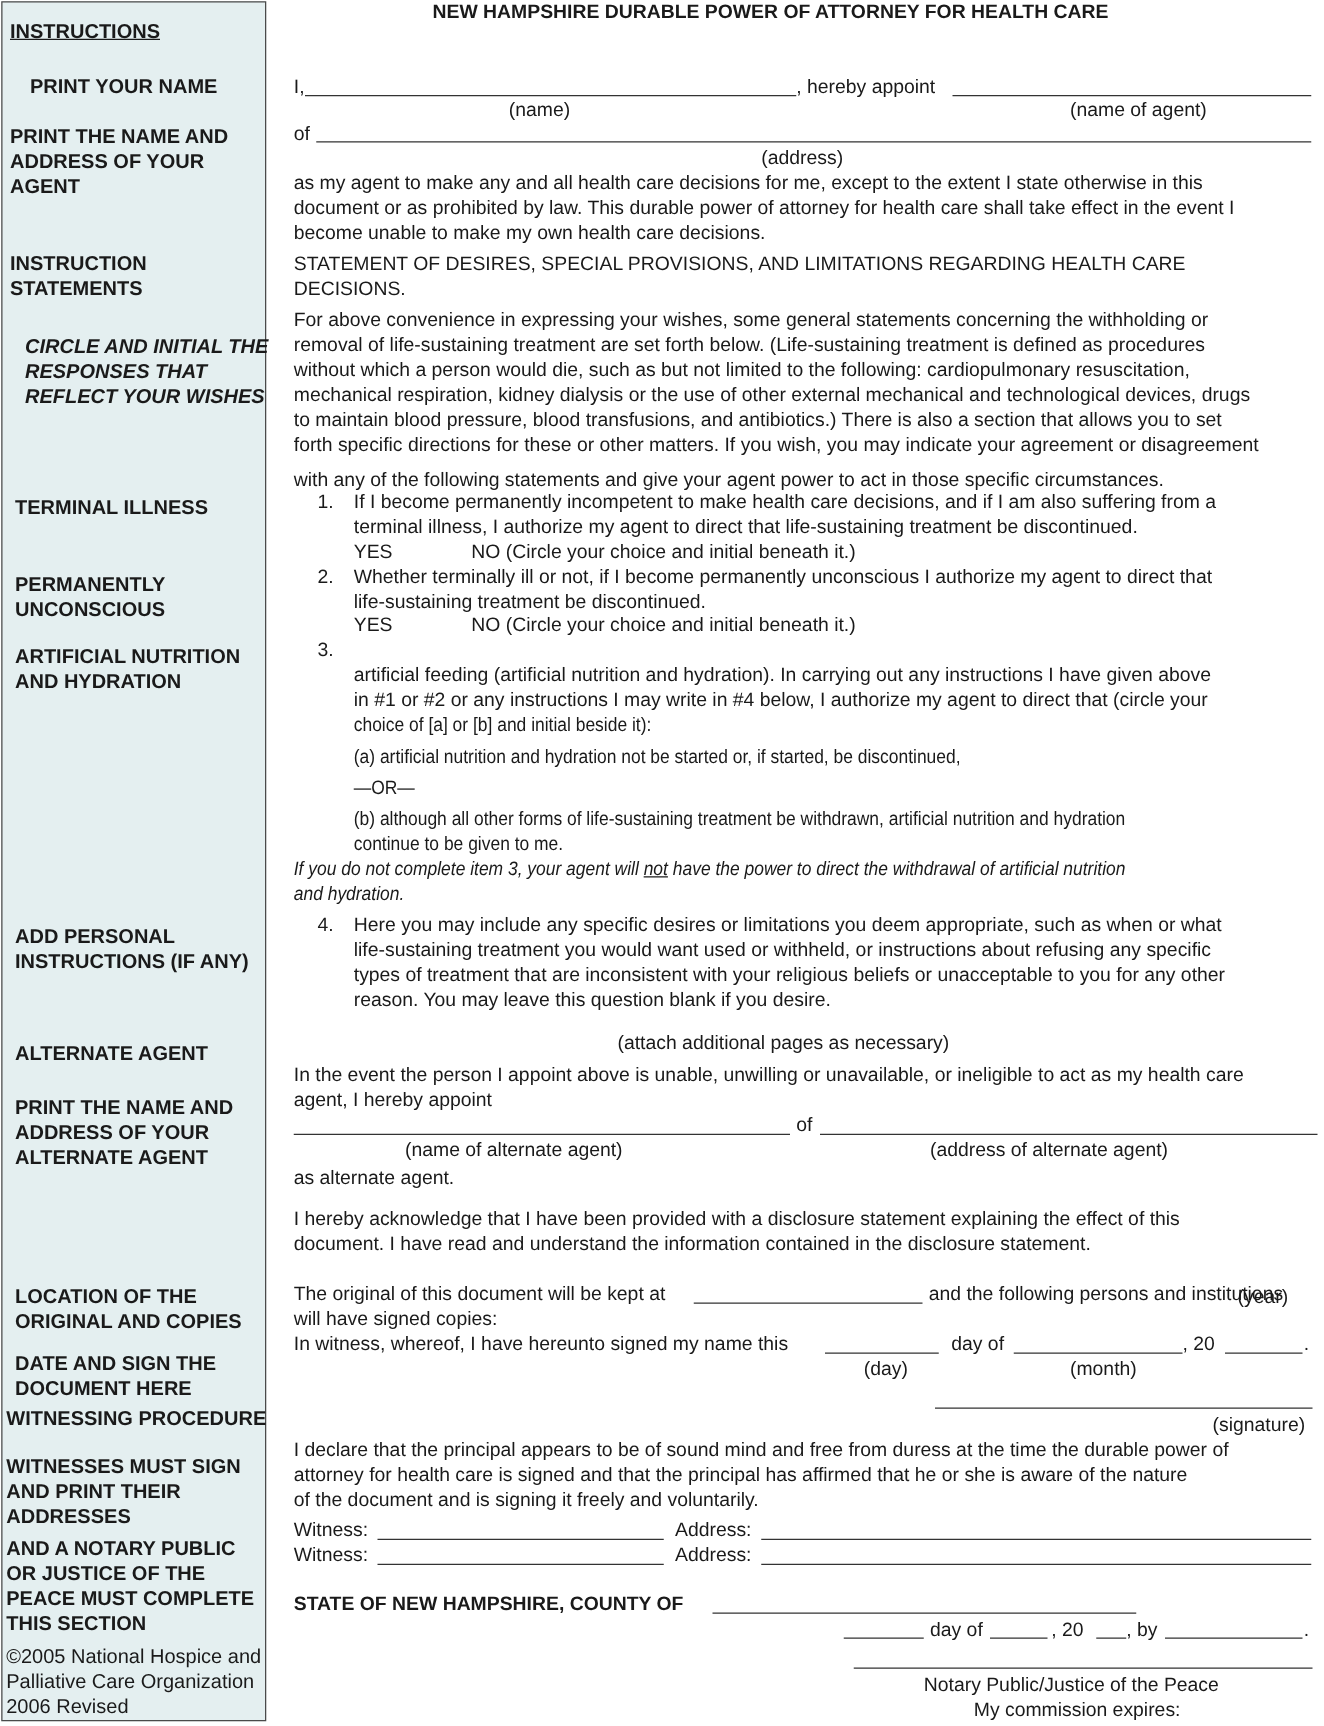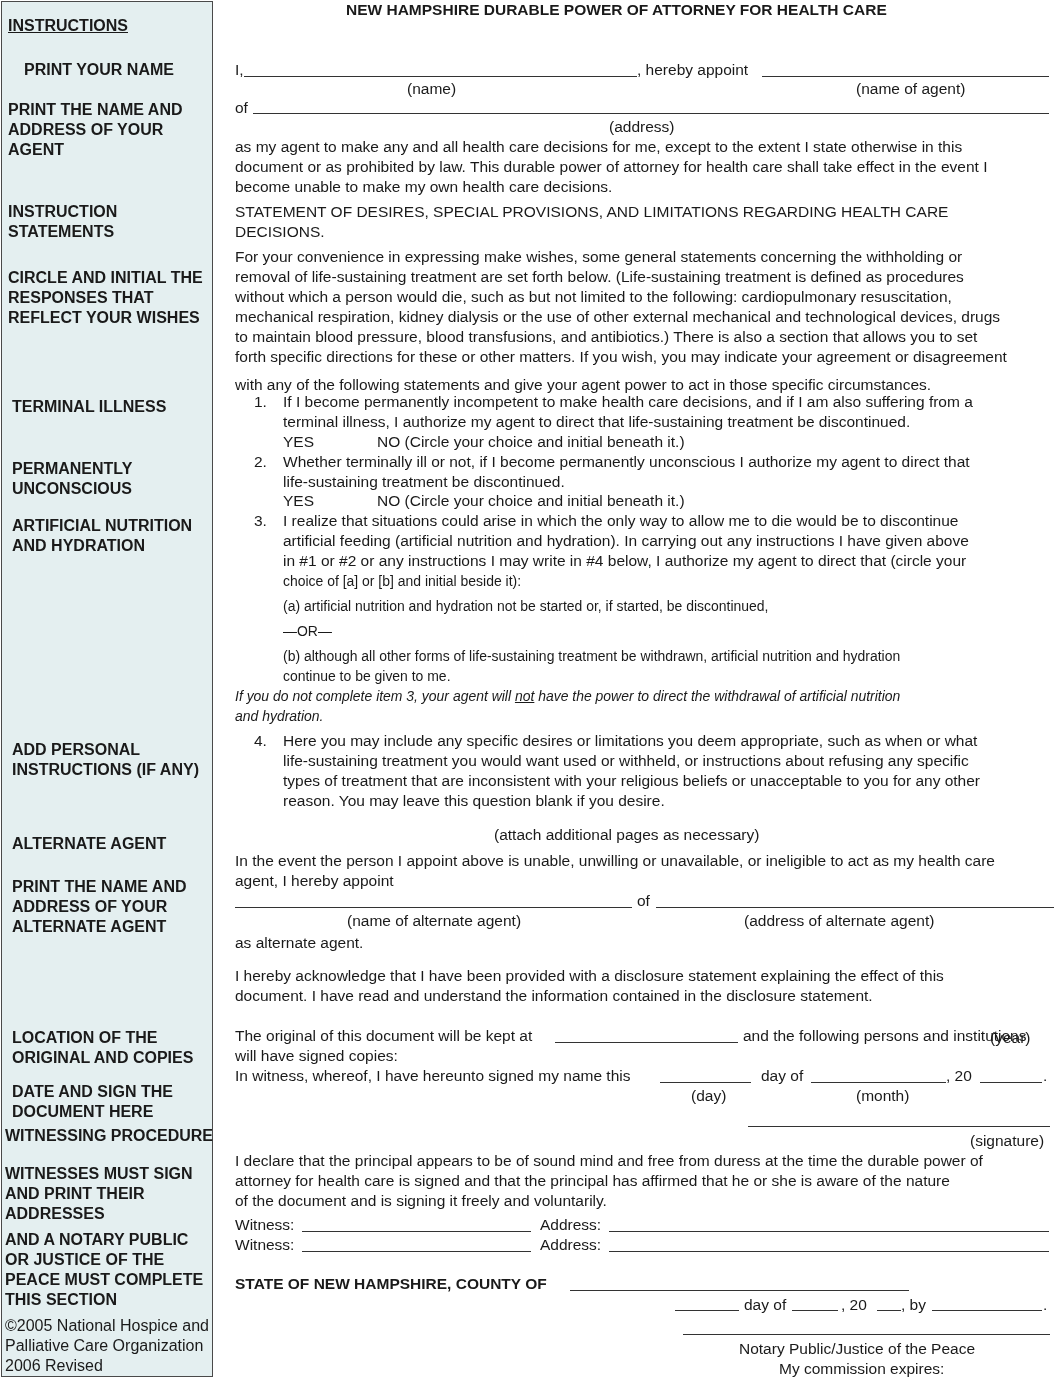--- a/index.html
+++ b/index.html
@@ -30,21 +30,21 @@
     </div>
     <div class="sb" style="left: 8px; top: 100px;">
       <div>PRINT THE NAME AND</div>
       <div>ADDRESS OF YOUR</div>
       <div>AGENT</div>
     </div>
     <div class="sb" style="left: 8px; top: 202px;">
       <div>INSTRUCTION</div>
       <div>STATEMENTS</div>
     </div>
-    <div class="sb" style="left: 8px; top: 268px;">
+    <div class="sb" style="left: 20px; top: 268px; font-style: italic;">
       <div>CIRCLE AND INITIAL THE</div>
       <div>RESPONSES THAT</div>
       <div>REFLECT YOUR WISHES</div>
     </div>
     <div class="sb" style="left: 12px; top: 397px;">
       <div>TERMINAL ILLNESS</div>
     </div>
     <div class="sb" style="left: 12px; top: 459px;">
       <div>PERMANENTLY</div>
       <div>UNCONSCIOUS</div>
@@ -106,21 +106,21 @@
   <div class="t" style="left:235px; top:98px;">of</div>
   <div class="line" style="left:253px; top:113px; width:796px;"></div>
   <div class="lbl" style="left:609px; top:117px;">(address)</div>
   <div class="t" style="left:235px; top:137px;">as my agent to make any and all health care decisions for me, except to the extent I state otherwise in this</div>
   <div class="t" style="left:235px; top:157px;">document or as prohibited by law. This durable power of attorney for health care shall take effect in the event I</div>
   <div class="t" style="left:235px; top:177px;">become unable to make my own health care decisions.</div>
 
   <div class="t" style="left:235px; top:202px;">STATEMENT OF DESIRES, SPECIAL PROVISIONS, AND LIMITATIONS REGARDING HEALTH CARE</div>
   <div class="t" style="left:235px; top:222px;">DECISIONS.</div>
   <div id="intro-lines">
-      <div class="t" style="left: 235px; top: 247px;">For your convenience in expressing make wishes, some general statements concerning the withholding or</div>
+      <div class="t" style="left: 235px; top: 247px;">For above convenience in expressing your wishes, some general statements concerning the withholding or</div>
       <div class="t" style="left: 235px; top: 267px;">removal of life-sustaining treatment are set forth below. (Life-sustaining treatment is defined as procedures</div>
       <div class="t" style="left: 235px; top: 287px;">without which a person would die, such as but not limited to the following: cardiopulmonary resuscitation,</div>
       <div class="t" style="left: 235px; top: 307px;">mechanical respiration, kidney dialysis or the use of other external mechanical and technological devices, drugs</div>
       <div class="t" style="left: 235px; top: 327px;">to maintain blood pressure, blood transfusions, and antibiotics.) There is also a section that allows you to set</div>
       <div class="t" style="left: 235px; top: 347px;">forth specific directions for these or other matters. If you wish, you may indicate your agreement or disagreement</div>
       <div class="t" style="left: 235px; top: 375px;">with any of the following statements and give your agent power to act in those specific circumstances.</div>
     </div>
 
   <div class="t" style="left:254px; top:392px;">1.</div>
   <div class="t" style="left:283px; top:392px;">If I become permanently incompetent to make health care decisions, and if I am also suffering from a</div>
@@ -128,21 +128,20 @@
   <div class="t" style="left:283px; top:432px;">YES</div>
   <div class="t" style="left:377px; top:432px;">NO (Circle your choice and initial beneath it.)</div>
 
   <div class="t" style="left:254px; top:452px;">2.</div>
   <div class="t" style="left:283px; top:452px;">Whether terminally ill or not, if I become permanently unconscious I authorize my agent to direct that</div>
   <div class="t" style="left:283px; top:472px;">life-sustaining treatment be discontinued.</div>
   <div class="t" style="left:283px; top:491px;">YES</div>
   <div class="t" style="left:377px; top:491px;">NO (Circle your choice and initial beneath it.)</div>
 
   <div class="t" style="left:254px; top:511px;">3.</div>
-  <div class="t" style="left:283px; top:511px;">I realize that situations could arise in which the only way to allow me to die would be to discontinue</div>
   <div class="t" style="left:283px; top:531px;">artificial feeding (artificial nutrition and hydration). In carrying out any instructions I have given above</div>
   <div class="t" style="left:283px; top:551px;">in #1 or #2 or any instructions I may write in #4 below, I authorize my agent to direct that (circle your</div>
   <div class="t cond" style="left:283px; top:571px;">choice of [a] or [b] and initial beside it):</div>
   <div class="t cond" style="left:283px; top:596px;">(a) artificial nutrition and hydration not be started or, if started, be discontinued,</div>
   <div class="t cond" style="left:283px; top:621px;">—OR—</div>
   <div class="t cond" style="left:283px; top:646px;">(b) although all other forms of life-sustaining treatment be withdrawn, artificial nutrition and hydration</div>
   <div class="t cond" style="left:283px; top:666px;">continue to be given to me.</div>
   <div class="t cond it" style="left:235px; top:686px;"><span>If you do not complete item 3, your agent will </span><u>not</u><span> have the power to direct the withdrawal of artificial nutrition</span></div>
   <div class="t cond it" style="left:235px; top:706px;">and hydration.</div>
 
@@ -151,21 +150,21 @@
   <div class="t" style="left:283px; top:751px;">life-sustaining treatment you would want used or withheld, or instructions about refusing any specific</div>
   <div class="t" style="left:283px; top:771px;">types of treatment that are inconsistent with your religious beliefs or unacceptable to you for any other</div>
   <div class="t" style="left:283px; top:791px;">reason. You may leave this question blank if you desire.</div>
   <div class="t" style="left:494px; top:825px;">(attach additional pages as necessary)</div>
 
   <div class="t" style="left:235px; top:851px;">In the event the person I appoint above is unable, unwilling or unavailable, or ineligible to act as my health care</div>
   <div class="t" style="left:235px; top:871px;">agent, I hereby appoint</div>
   <div class="line" style="left:235px; top:907px; width:397px;"></div>
   <div class="t" style="left:637px; top:891px;">of</div>
   <div class="line" style="left:656px; top:907px; width:398px;"></div>
-  <div class="lbl" style="left:347px; top:911px;">(name of alternate agent)</div>
+  <div class="lbl" style="left:324px; top:911px;">(name of alternate agent)</div>
   <div class="lbl" style="left:744px; top:911px;">(address of alternate agent)</div>
   <div class="t" style="left:235px; top:933px;">as alternate agent.</div>
 
   <div class="t" style="left:235px; top:966px;">I hereby acknowledge that I have been provided with a disclosure statement explaining the effect of this</div>
   <div class="t" style="left:235px; top:986px;">document. I have read and understand the information contained in the disclosure statement.</div>
 
   <div class="t" style="left:235px; top:1026px;">The original of this document will be kept at</div>
   <div class="line" style="left:555px; top:1042px; width:183px;"></div>
   <div class="t" style="left:743px; top:1026px;">and the following persons and institutions</div>
   <div class="t" style="left:235px; top:1046px;">will have signed copies:</div>

